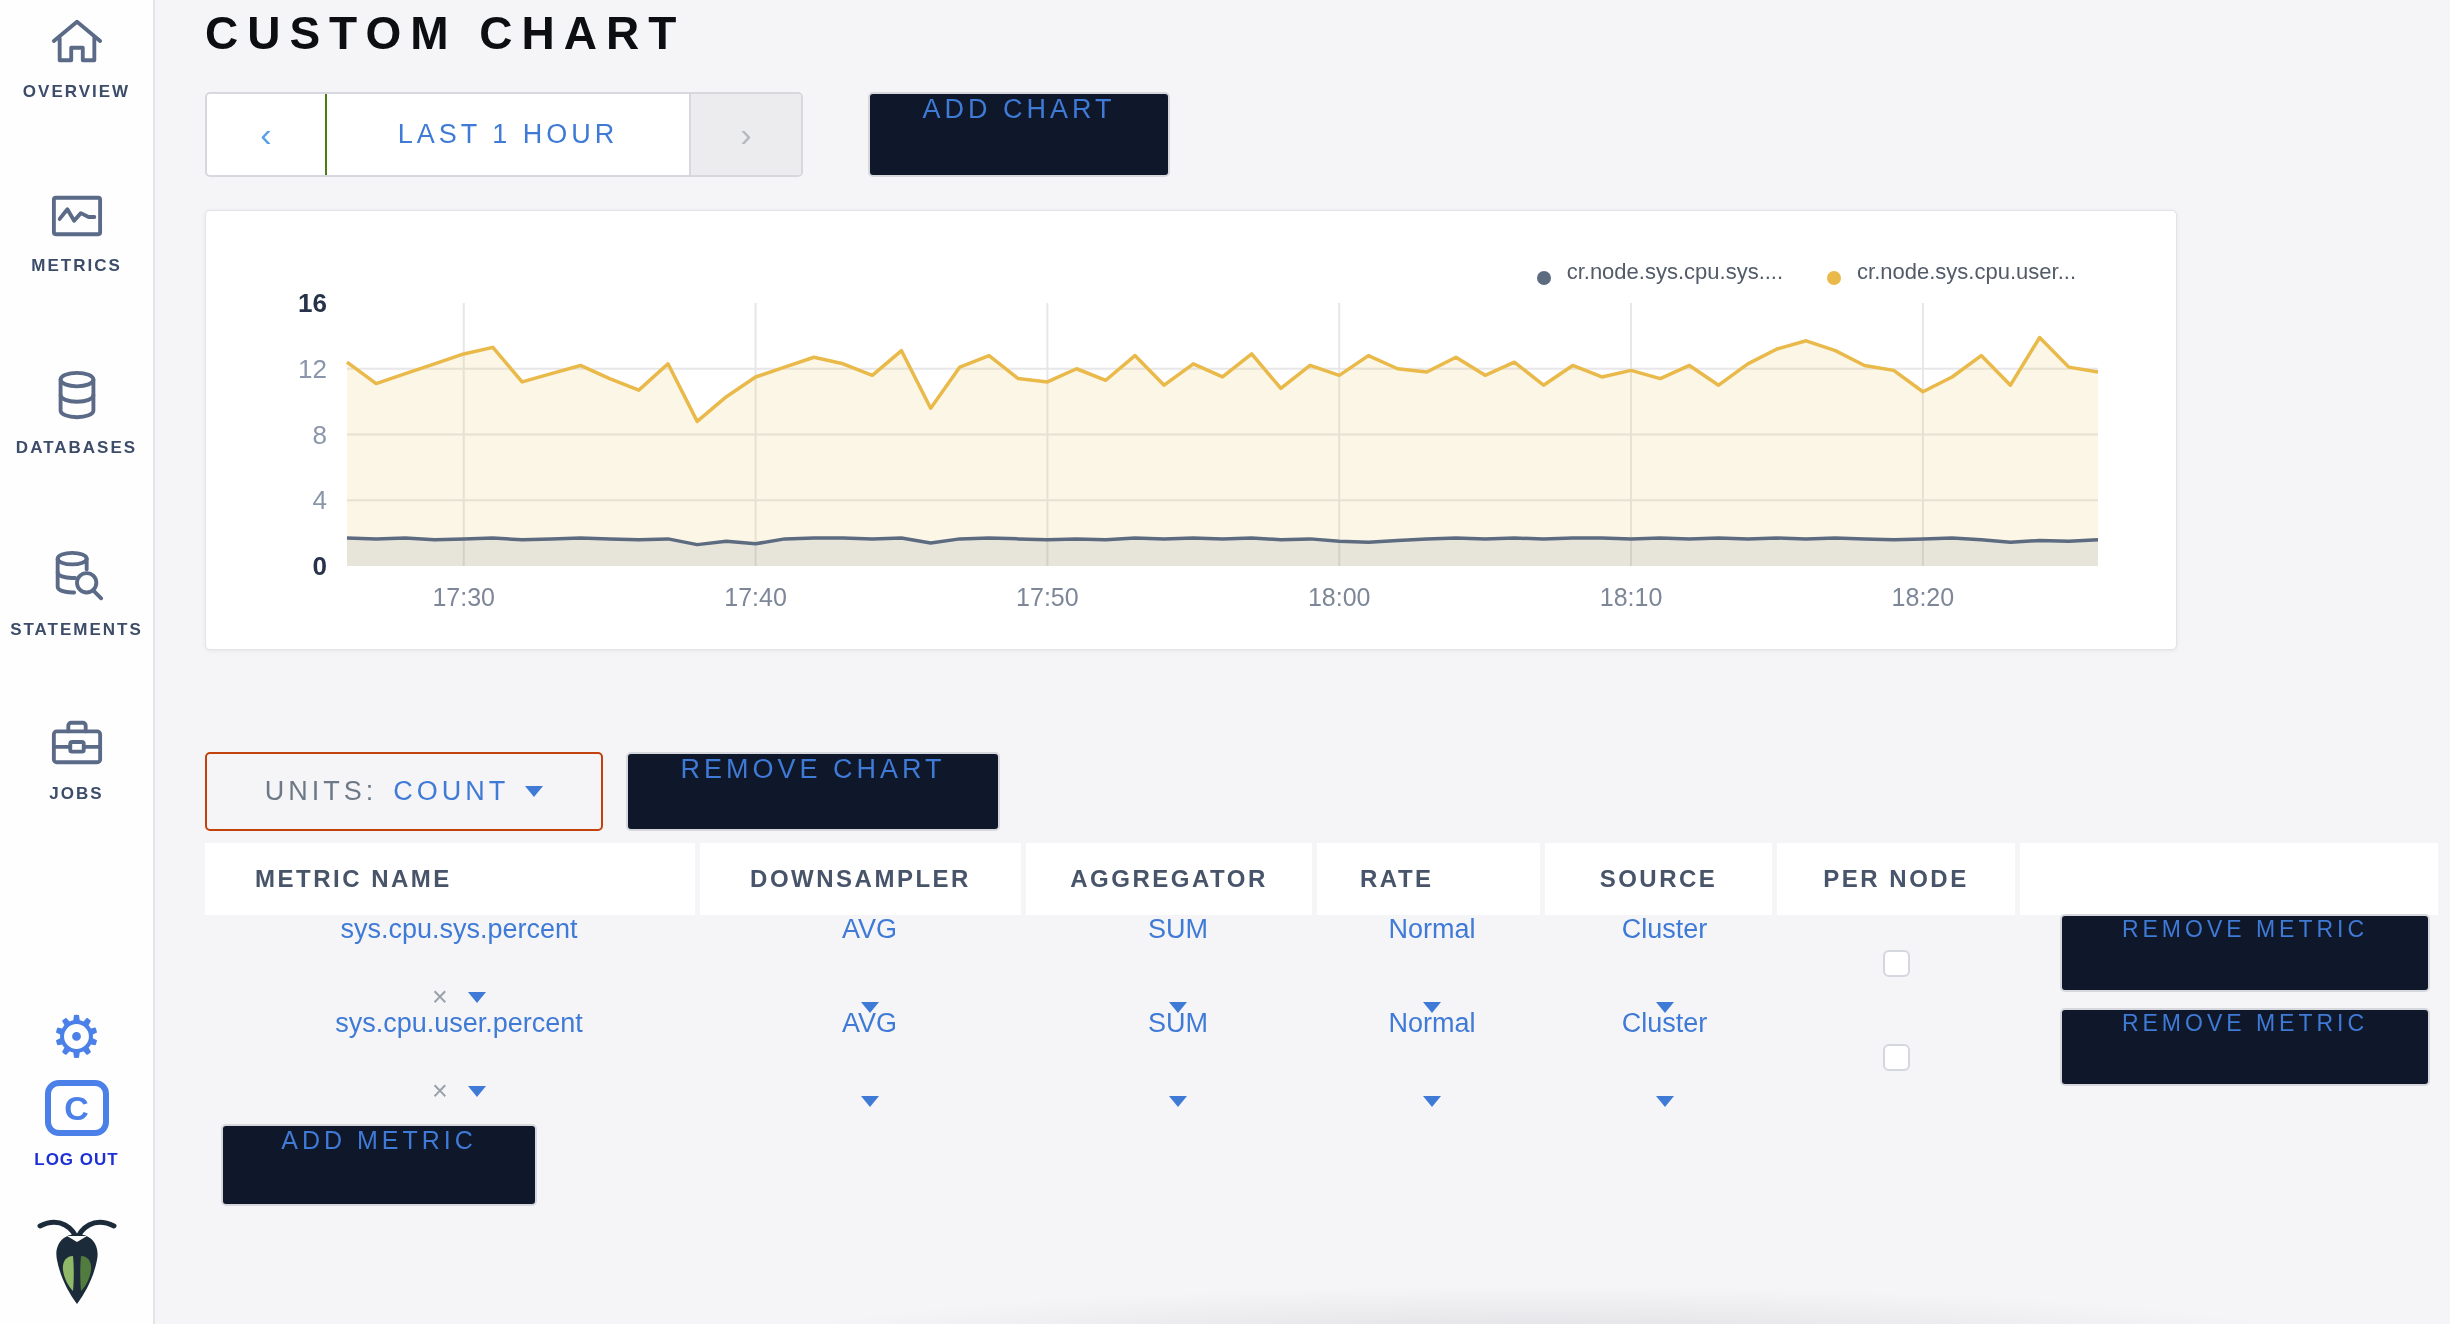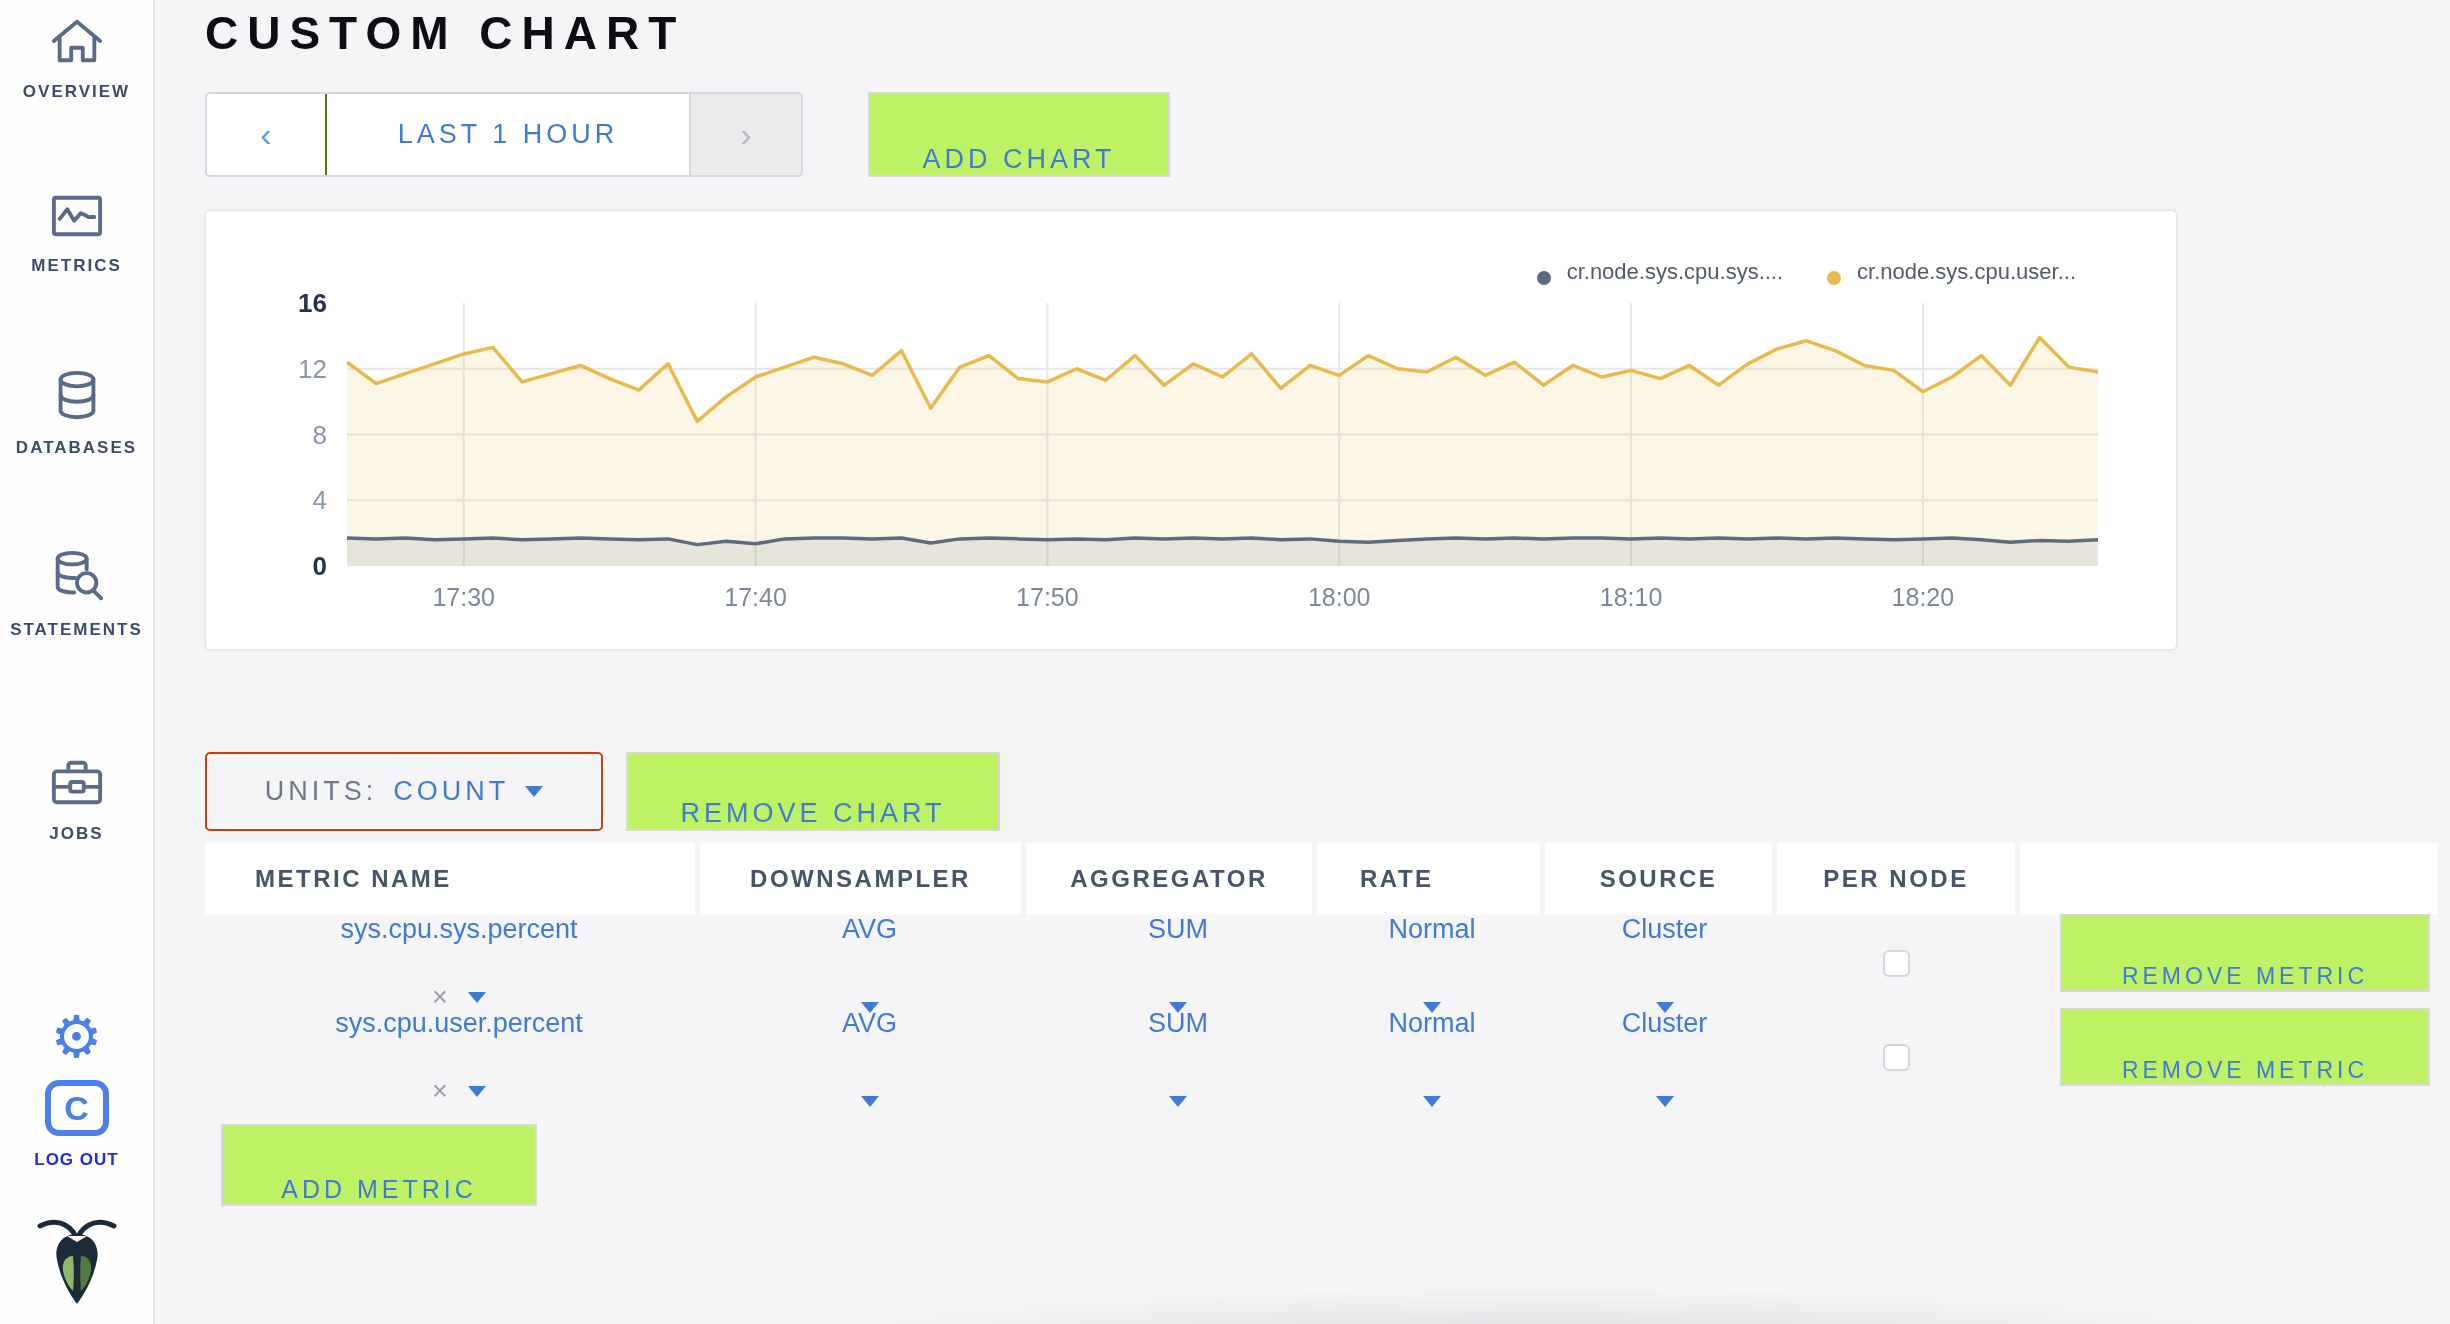--- a/index.html
+++ b/index.html
@@ -31,22 +31,22 @@
     display:flex; border:2px solid #d6d8de; border-radius:5px; background:#fff;
     overflow:hidden; }
   .time-prev { width:118px; display:flex; align-items:center; justify-content:center;
     font-size:34px; color:#54a0e8; cursor:pointer; }
   .time-label { flex:1; display:flex; align-items:center; justify-content:center;
     border-left:2px solid #4d7c0f; border-right:2px solid #d6d8de;
     font-size:27px; letter-spacing:4px; color:#3f7ad6; font-weight:500; cursor:pointer; }
   .time-next { width:110px; display:flex; align-items:center; justify-content:center;
     font-size:34px; color:#b4b8c0; background:#ececef; cursor:pointer; }
 
-  .btn { background:#bef264; border:2px solid #d6d8de; border-radius:0;
-    color:#3f7ad6; display:flex; align-items:flex-end; justify-content:center;
+  .btn { background:#0f172a; border:2px solid #d6d8de; border-radius:5px;
+    color:#3f7ad6; display:flex; align-items:flex-start; justify-content:center;
     letter-spacing:4px; cursor:pointer; }
   .add-chart { position:absolute; left:711px; top:92px; width:302px; height:85px;
     font-size:27px; }
 
   
   .chart-card { position:absolute; left:48px; top:210px; width:1972px; height:440px;
     background:#fff; border:1px solid #e2e3e7; border-radius:5px;
     box-shadow:0 1px 4px rgba(60,64,80,0.08); }
   .legend { position:absolute; top:48px; right:100px; display:flex; gap:44px; }
   .legend-item { display:flex; align-items:flex-end; gap:16px; }
@@ -148,21 +148,21 @@
           <path d="M11 11 V40 c0 3.5 6.7 6 15 6 h2"></path>
           <path d="M11 25 c0 3.5 6.7 6 15 6 h3"></path>
           <path d="M41 11 V22"></path>
           <circle cx="41" cy="36" r="10"></circle>
           <path d="M48 44 L56 52"></path>
         </svg>
         </span>
       <span class="nav-label">STATEMENTS</span>
     </div>
 
-    <div class="nav-item" style="top:756px;text-align:right;">
+    <div class="nav-item" style="top:716px;text-align:right;">
       <span>
         <svg width="58" height="54" viewBox="0 0 60 56" fill="none" stroke="#5a6a87" stroke-width="4" stroke-linecap="round" stroke-linejoin="round">
           <rect x="6" y="16" width="48" height="32" rx="3"></rect>
           <path d="M21 16 V10 a3 3 0 0 1 3-3 h12 a3 3 0 0 1 3 3 V16"></path>
           <rect x="23" y="27" width="14" height="10" rx="2"></rect>
           <path d="M6 32 h17 M37 32 h17"></path>
         </svg>
         </span>
       <span class="nav-label">JOBS</span>
     </div>

